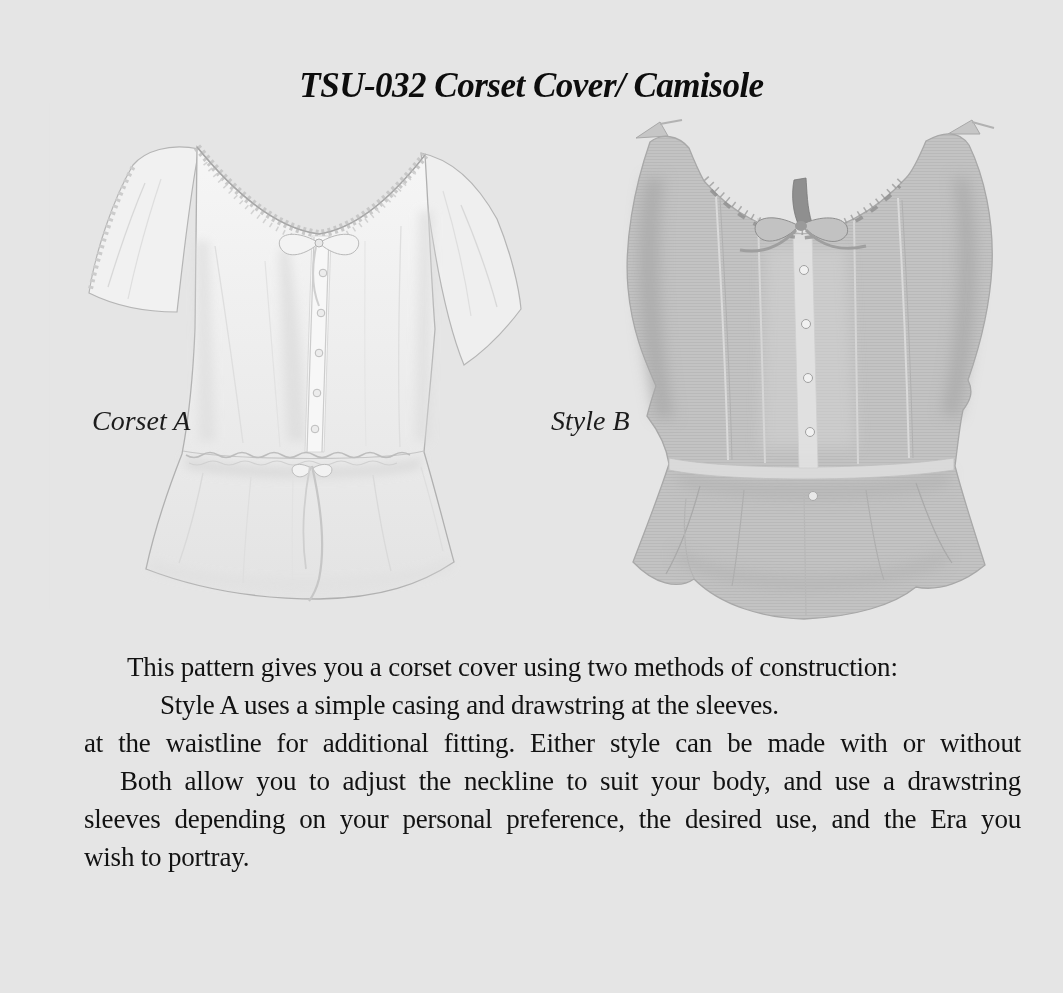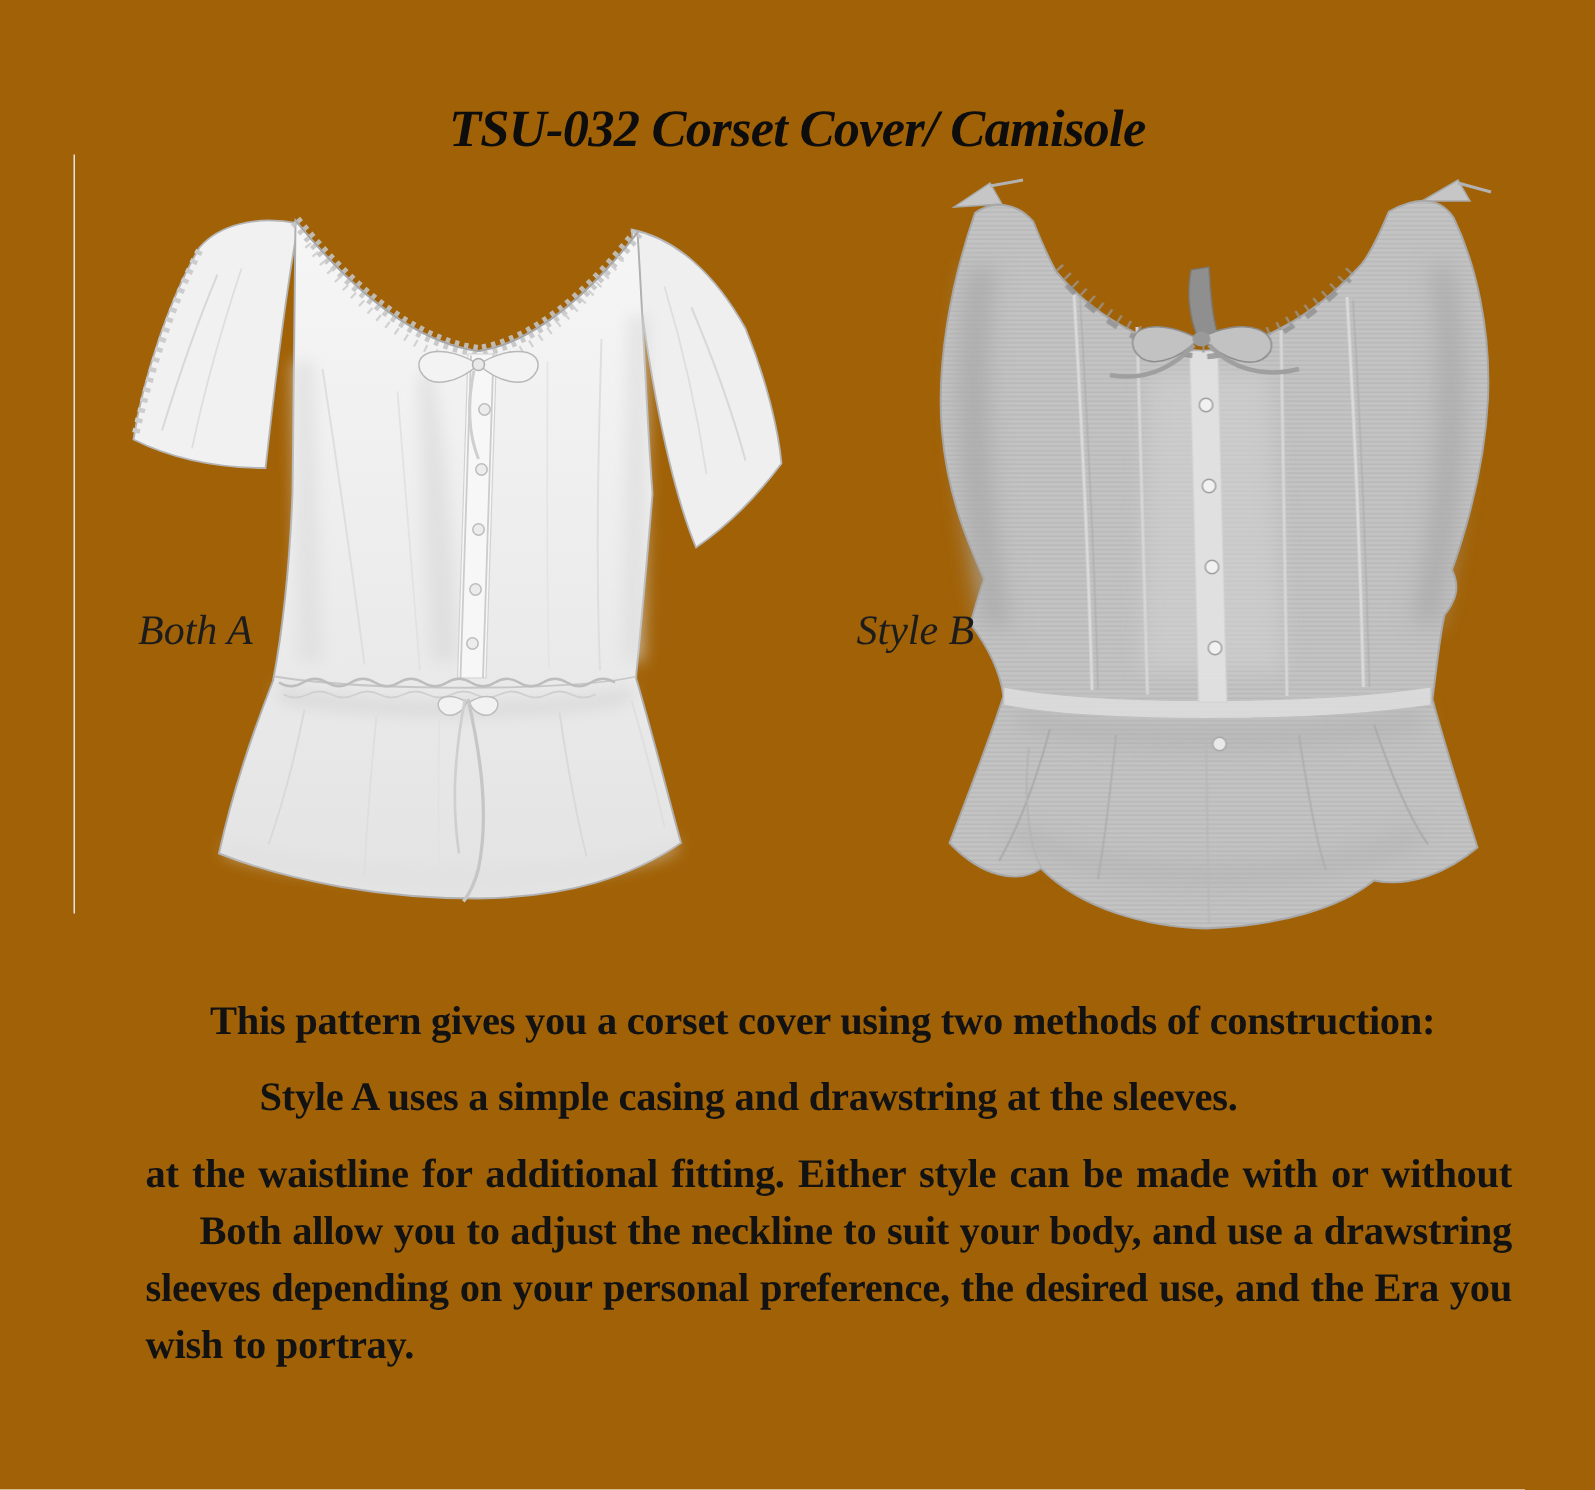--- a/index.html
+++ b/index.html
@@ -1,18 +1,18 @@
 <!DOCTYPE html>
 <html><head>
 <meta charset="utf-8">
 <style>
   html, body { margin:0; padding:0; background:#ffffff; }
   .page {
     position:relative; width:1063px; height:993px;
-    background:#a16207; overflow:hidden;
+    background:#e5e5e5; overflow:hidden;
     font-family:"Liberation Serif", serif; color:#141414;
   }
   .doc-title {
     position:absolute; left:0; right:0; top:66px; margin:0;
     text-align:center;
     font-family:"Liberation Serif", serif;
     font-style:italic; font-weight:bold; font-size:35px;
     letter-spacing:-0.5px; color:#0d0d0d;
   }
   .scan-edge {
@@ -20,26 +20,26 @@
     background:#e4e4e4;
   }
   .figureA { position:absolute; left:83px;  top:121px; width:440px; height:492px; }
   .figureB { position:absolute; left:616px; top:118px; width:392px; height:508px; }
   .style-label {
     position:absolute; margin:0;
     font-family:"Liberation Serif", serif; font-style:italic;
     font-size:28px; color:#1c1c1c; white-space:nowrap;
   }
   .labelA { left:92px;  top:405px; }
-  .labelB { left:571px; top:405px; }
+  .labelB { left:551px; top:405px; }
   .bodytext {
     position:absolute; left:84px; top:648px; width:937px;
     font-size:27px; line-height:38px; letter-spacing:-0.2px; color:#121212;
   }
-  .bodytext p { margin:13px;font-weight:bold; }
+  .bodytext p { margin:0; }
   .p-intro  { text-indent:43px; }
   .p-stylea, .p-styleb { text-indent:76px; margin-top:14px; }
   .p-both   { margin-top:14px; }
   .jline { text-align:justify; text-align-last:justify; }
   .jline.first { text-indent:36px; }
   .jline.last  { text-align-last:left; }
 </style>
 </head>
 <body>
 
@@ -210,21 +210,21 @@
         <path d="M 183,108 C 158,94 134,99 140,115 C 148,130 170,122 183,108 Z" fill="#c2c2c2" stroke="#8d8d8d" stroke-width="1"></path>
         <path d="M 185,107 C 210,94 236,100 231,116 C 222,131 198,121 185,107 Z" fill="#c2c2c2" stroke="#8d8d8d" stroke-width="1"></path>
         <ellipse cx="185" cy="108" rx="6" ry="5" fill="#9a9a9a"></ellipse>
 
         <path d="M 180,112 C 165,128 146,136 124,132" fill="none" stroke="#9f9f9f" stroke-width="3"></path>
         <path d="M 190,112 C 205,128 226,134 250,128" fill="none" stroke="#9f9f9f" stroke-width="3"></path>
       </g>
     </svg>
   </figure>
 
-  <p class="style-label labelA">Both A</p>
+  <p class="style-label labelA">Corset A</p>
   <p class="style-label labelB">Style B</p>
 
   <div class="bodytext">
     <p class="p-intro">This pattern gives you a corset cover using two methods of construction:</p>
     <p class="p-stylea">Style A uses a simple casing and drawstring at the sleeves.</p>
     <p class="p-both">
       <span style="display:block" class="jline">at the waistline for additional fitting. Either style can be made with or without</span>
       <span style="display:block" class="jline first">Both allow you to adjust the neckline to suit your body, and use a drawstring</span>
       <span style="display:block" class="jline">sleeves depending on your personal preference, the desired use, and the Era you</span>
       <span style="display:block" class="jline last">wish to portray.</span>

